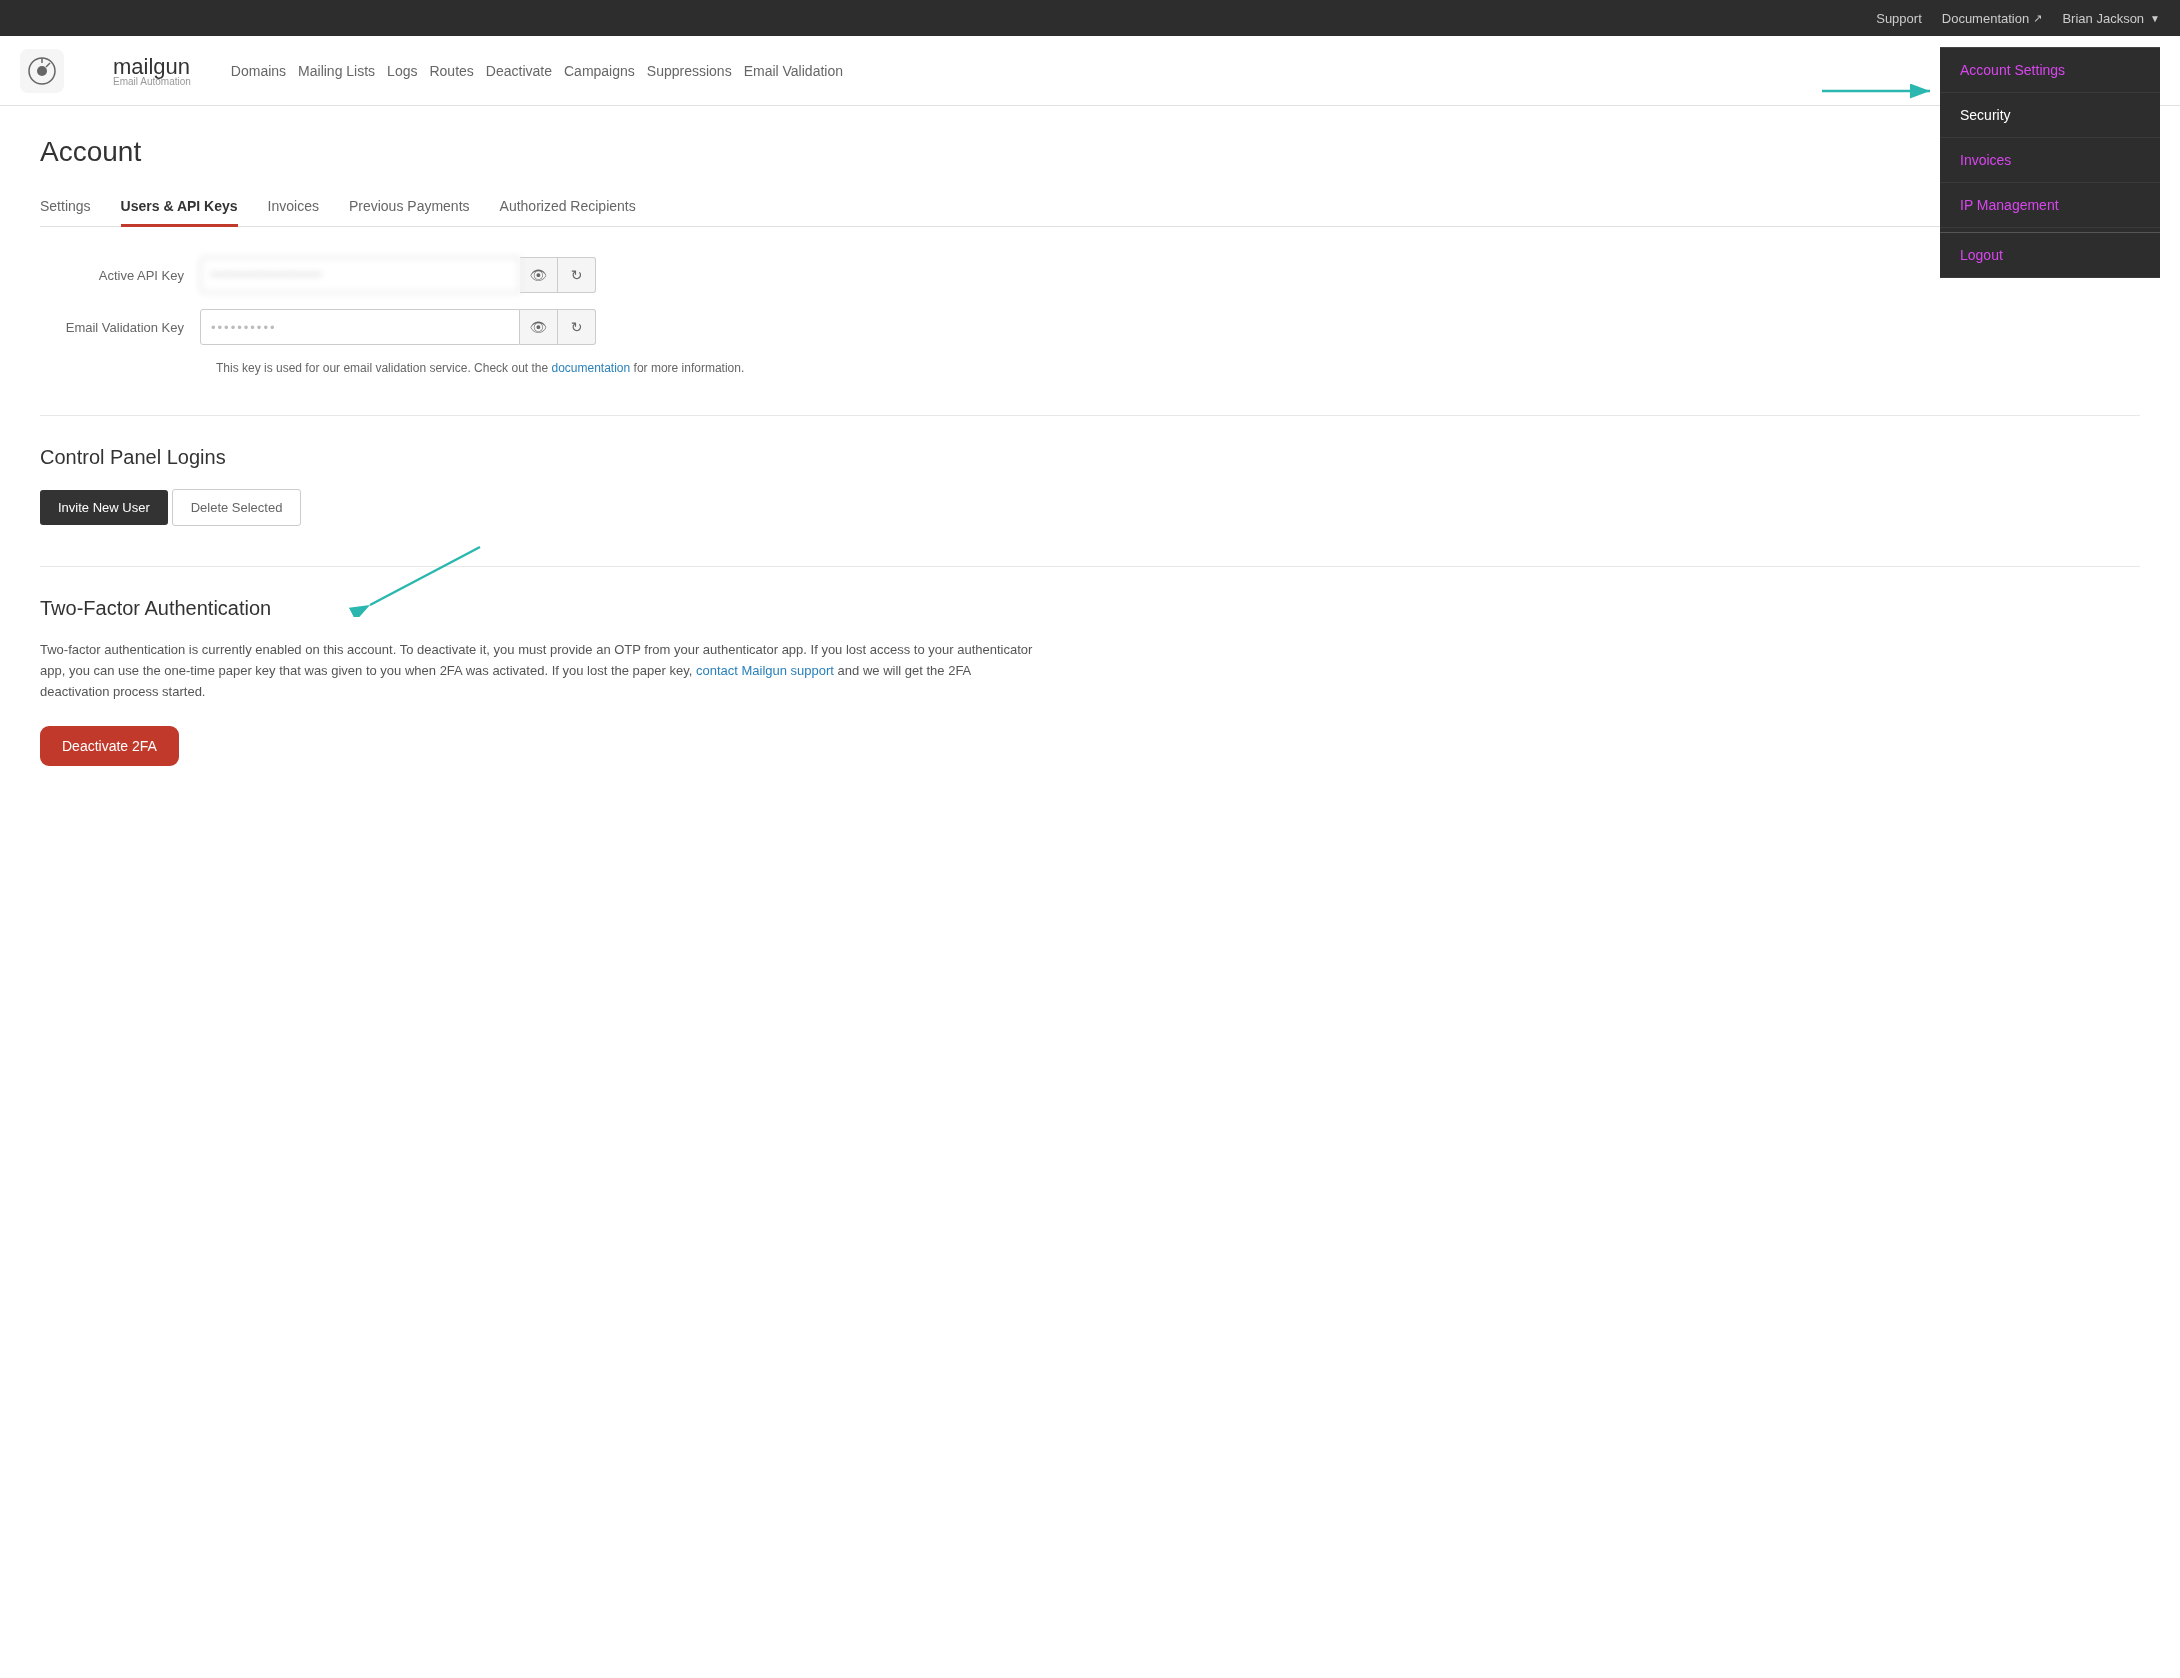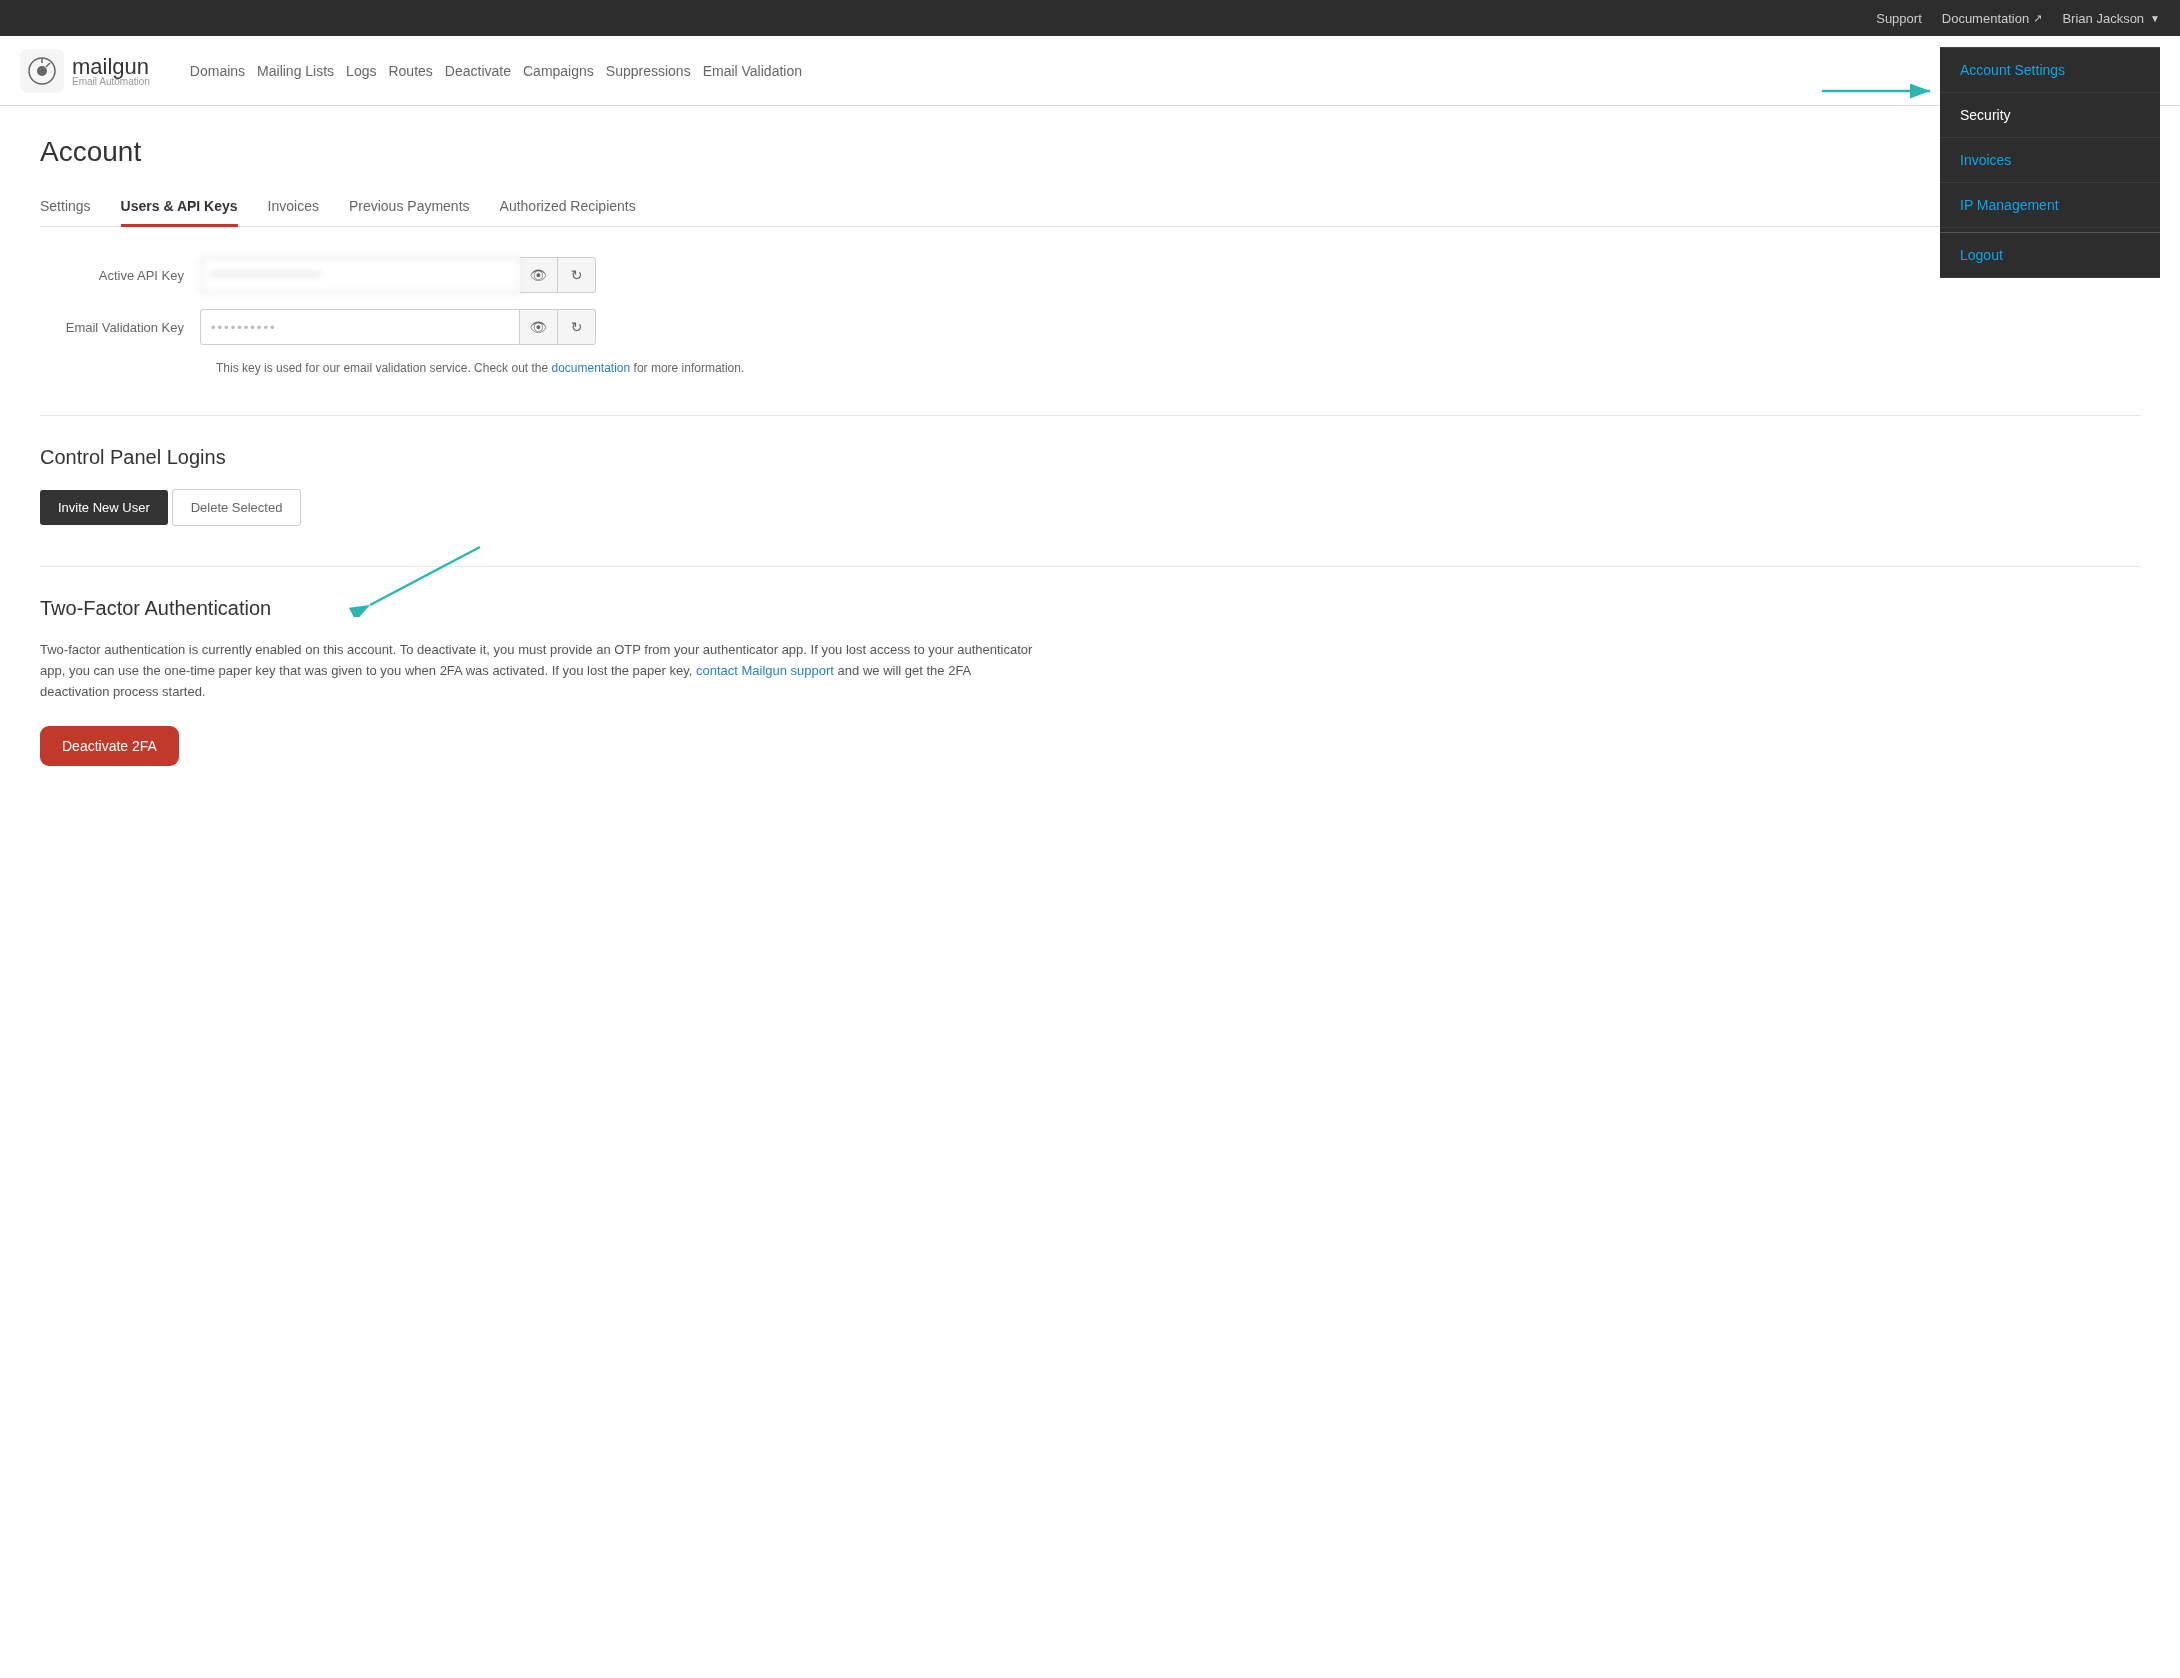--- a/index.html
+++ b/index.html
@@ -39,21 +39,21 @@
       position: absolute;
       top: 36px;
       right: 0;
       width: 220px;
       background: #2d2d2d;
       z-index: 1000;
       border-top: 1px solid #444;
     }
     .dropdown-menu .menu-item {
       padding: 14px 20px;
-      color: #0ea5e9;
+      color: #d946ef;
       font-size: 14px;
       cursor: pointer;
       border-bottom: 1px solid #3a3a3a;
     }
     .dropdown-menu .menu-item.active { color: #fff; font-weight: 500; }
     .dropdown-menu .menu-item.logout {
       border-top: 1px solid #555;
       margin-top: 4px;
     }
 
@@ -63,20 +63,21 @@
       height: 70px;
       display: flex;
       align-items: center;
       padding: 0 20px;
       border-bottom: 1px solid #e0e0e0;
     }
     .logo {
       display: flex;
       align-items: center;
       margin-right: 40px;
+      gap: 41px;
     }
     .logo-icon {
       width: 44px;
       height: 44px;
       background: #f5f5f5;
       border-radius: 8px;
       display: flex;
       align-items: center;
       justify-content: center;
       margin-right: 8px;

